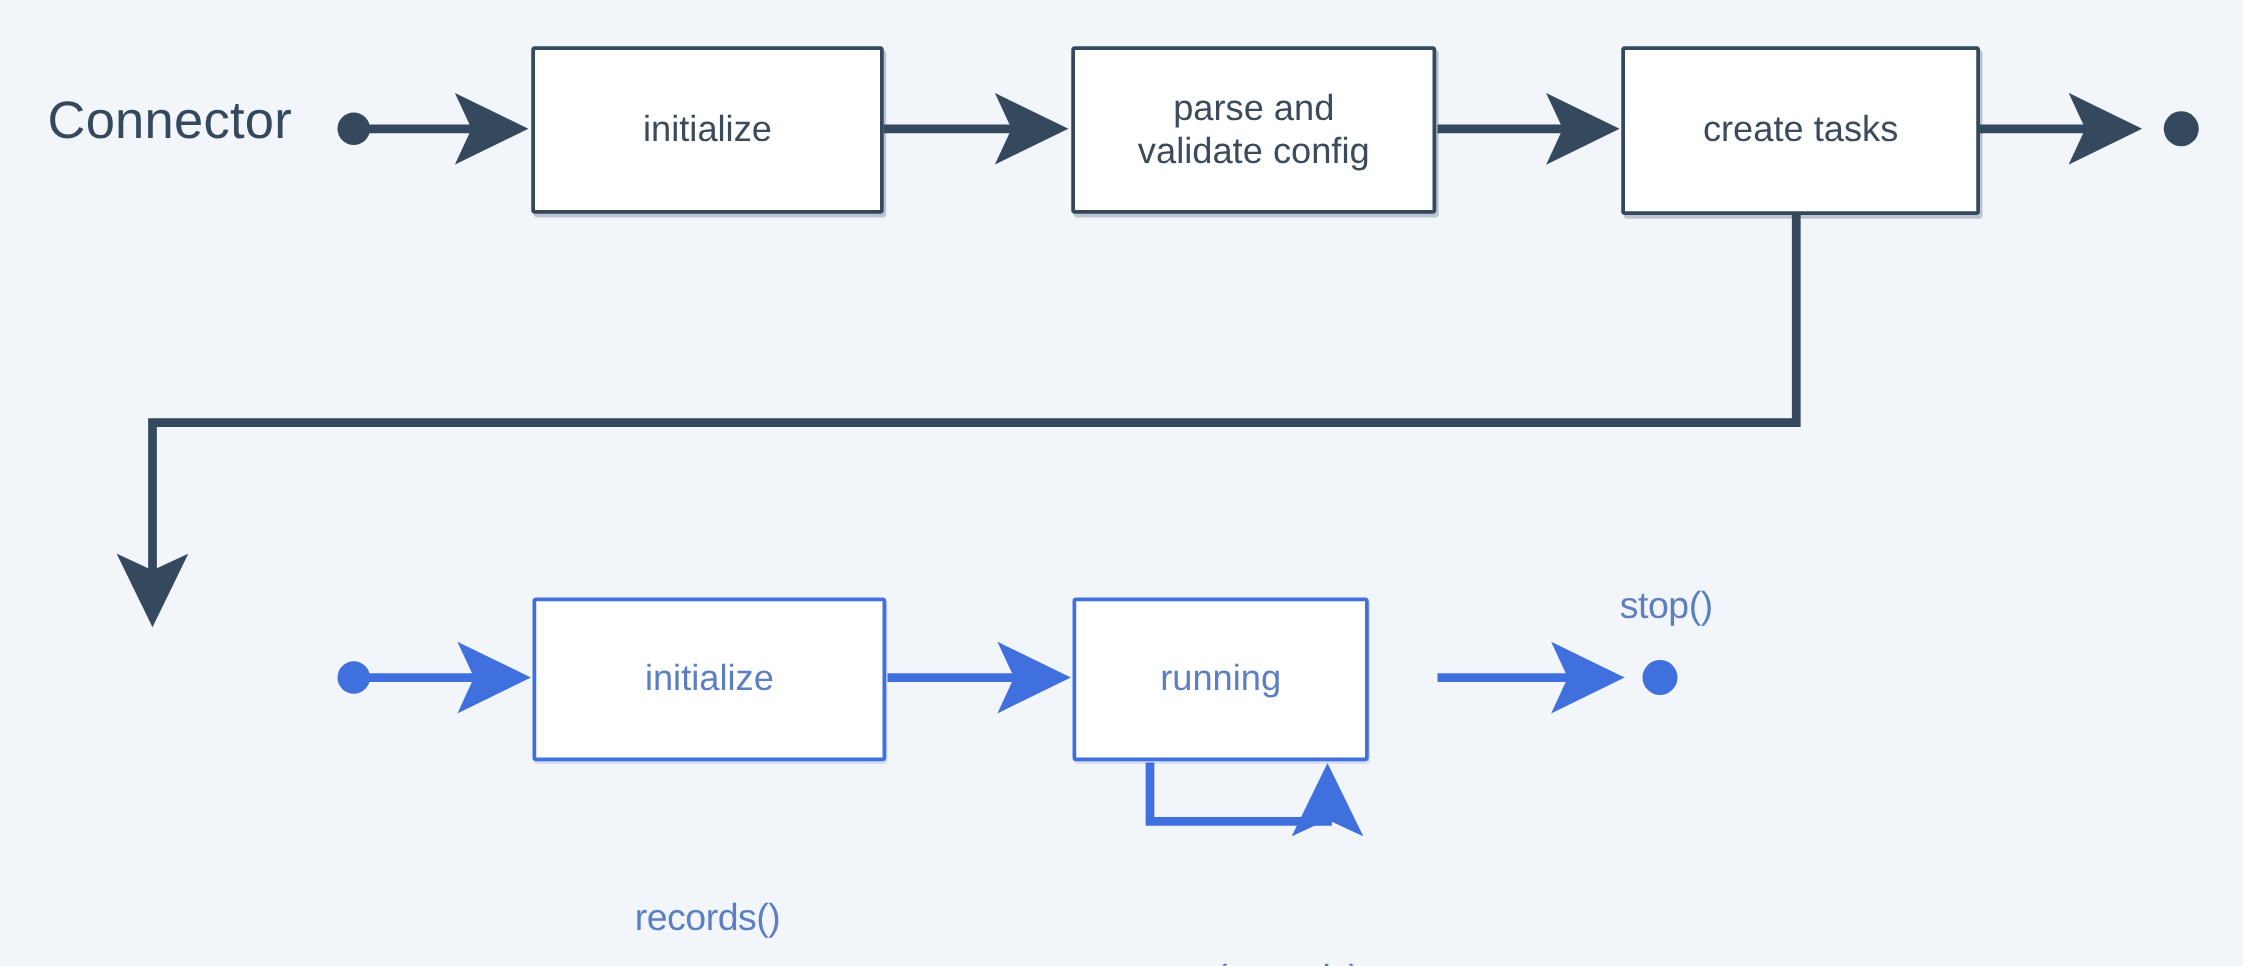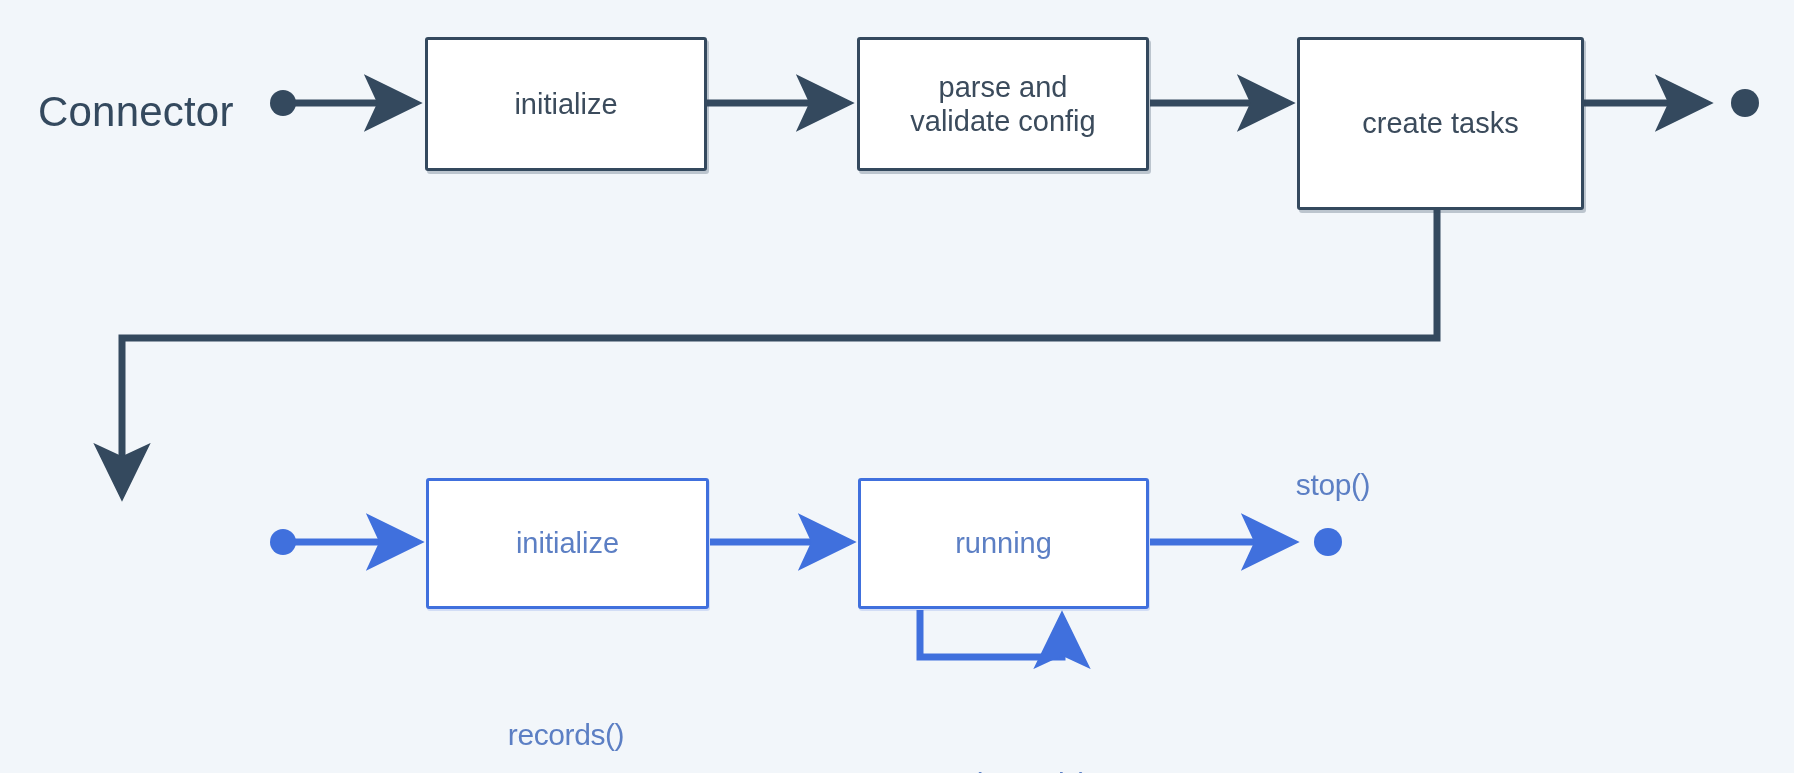--- a/index.html
+++ b/index.html
@@ -26,21 +26,21 @@
     height: 773px;
     pointer-events: none;
   }
   .lane-label {
     position: absolute;
     font-size: 42px;
     letter-spacing: 0.2px;
     white-space: nowrap;
     line-height: 1;
   }
-  .lane-label.dark  { color: #34495e; margin-top: 16px; }
+  .lane-label.dark  { color: #34495e; }
   .lane-label.blue  { color: #3d6fd8; }
 
   .node {
     position: absolute;
     background: #ffffff;
     box-sizing: border-box;
     display: flex;
     align-items: center;
     justify-content: center;
     text-align: center;
@@ -133,30 +133,30 @@
     <span class="node-text">initialize</span>
   </div>
 
   <div class="node dark" style="left:857px; top:37px; width:292px; height:134px;">
     <span class="node-text">
       <span>parse and</span><br>
       <span>validate config</span>
     </span>
   </div>
 
-  <div class="node dark" style="left:1297px; top:37px; width:287px; height:173px;">
+  <div class="node dark" style="left:1297px; top:37px; width:287px; height:135px;">
     <span class="node-text">create tasks</span>
   </div>
 
 
   <div class="node blue" style="left:426px; top:478px; width:283px; height:131px;">
     <span class="node-text">initialize</span>
   </div>
 
-  <div class="node blue" style="left:858px; top:478px; width:291px; height:131px;">
+  <div class="node blue" style="left:858px; top:478px; width:237px; height:131px;">
     <span class="node-text">running</span>
   </div>
 
   <div class="code-label center" style="left:566px; top:637px;">
     <div>records()</div>
     
   </div>
 
   <div class="code-label center" style="left:1010px; top:686px;">
     <div>put(records)</div>

